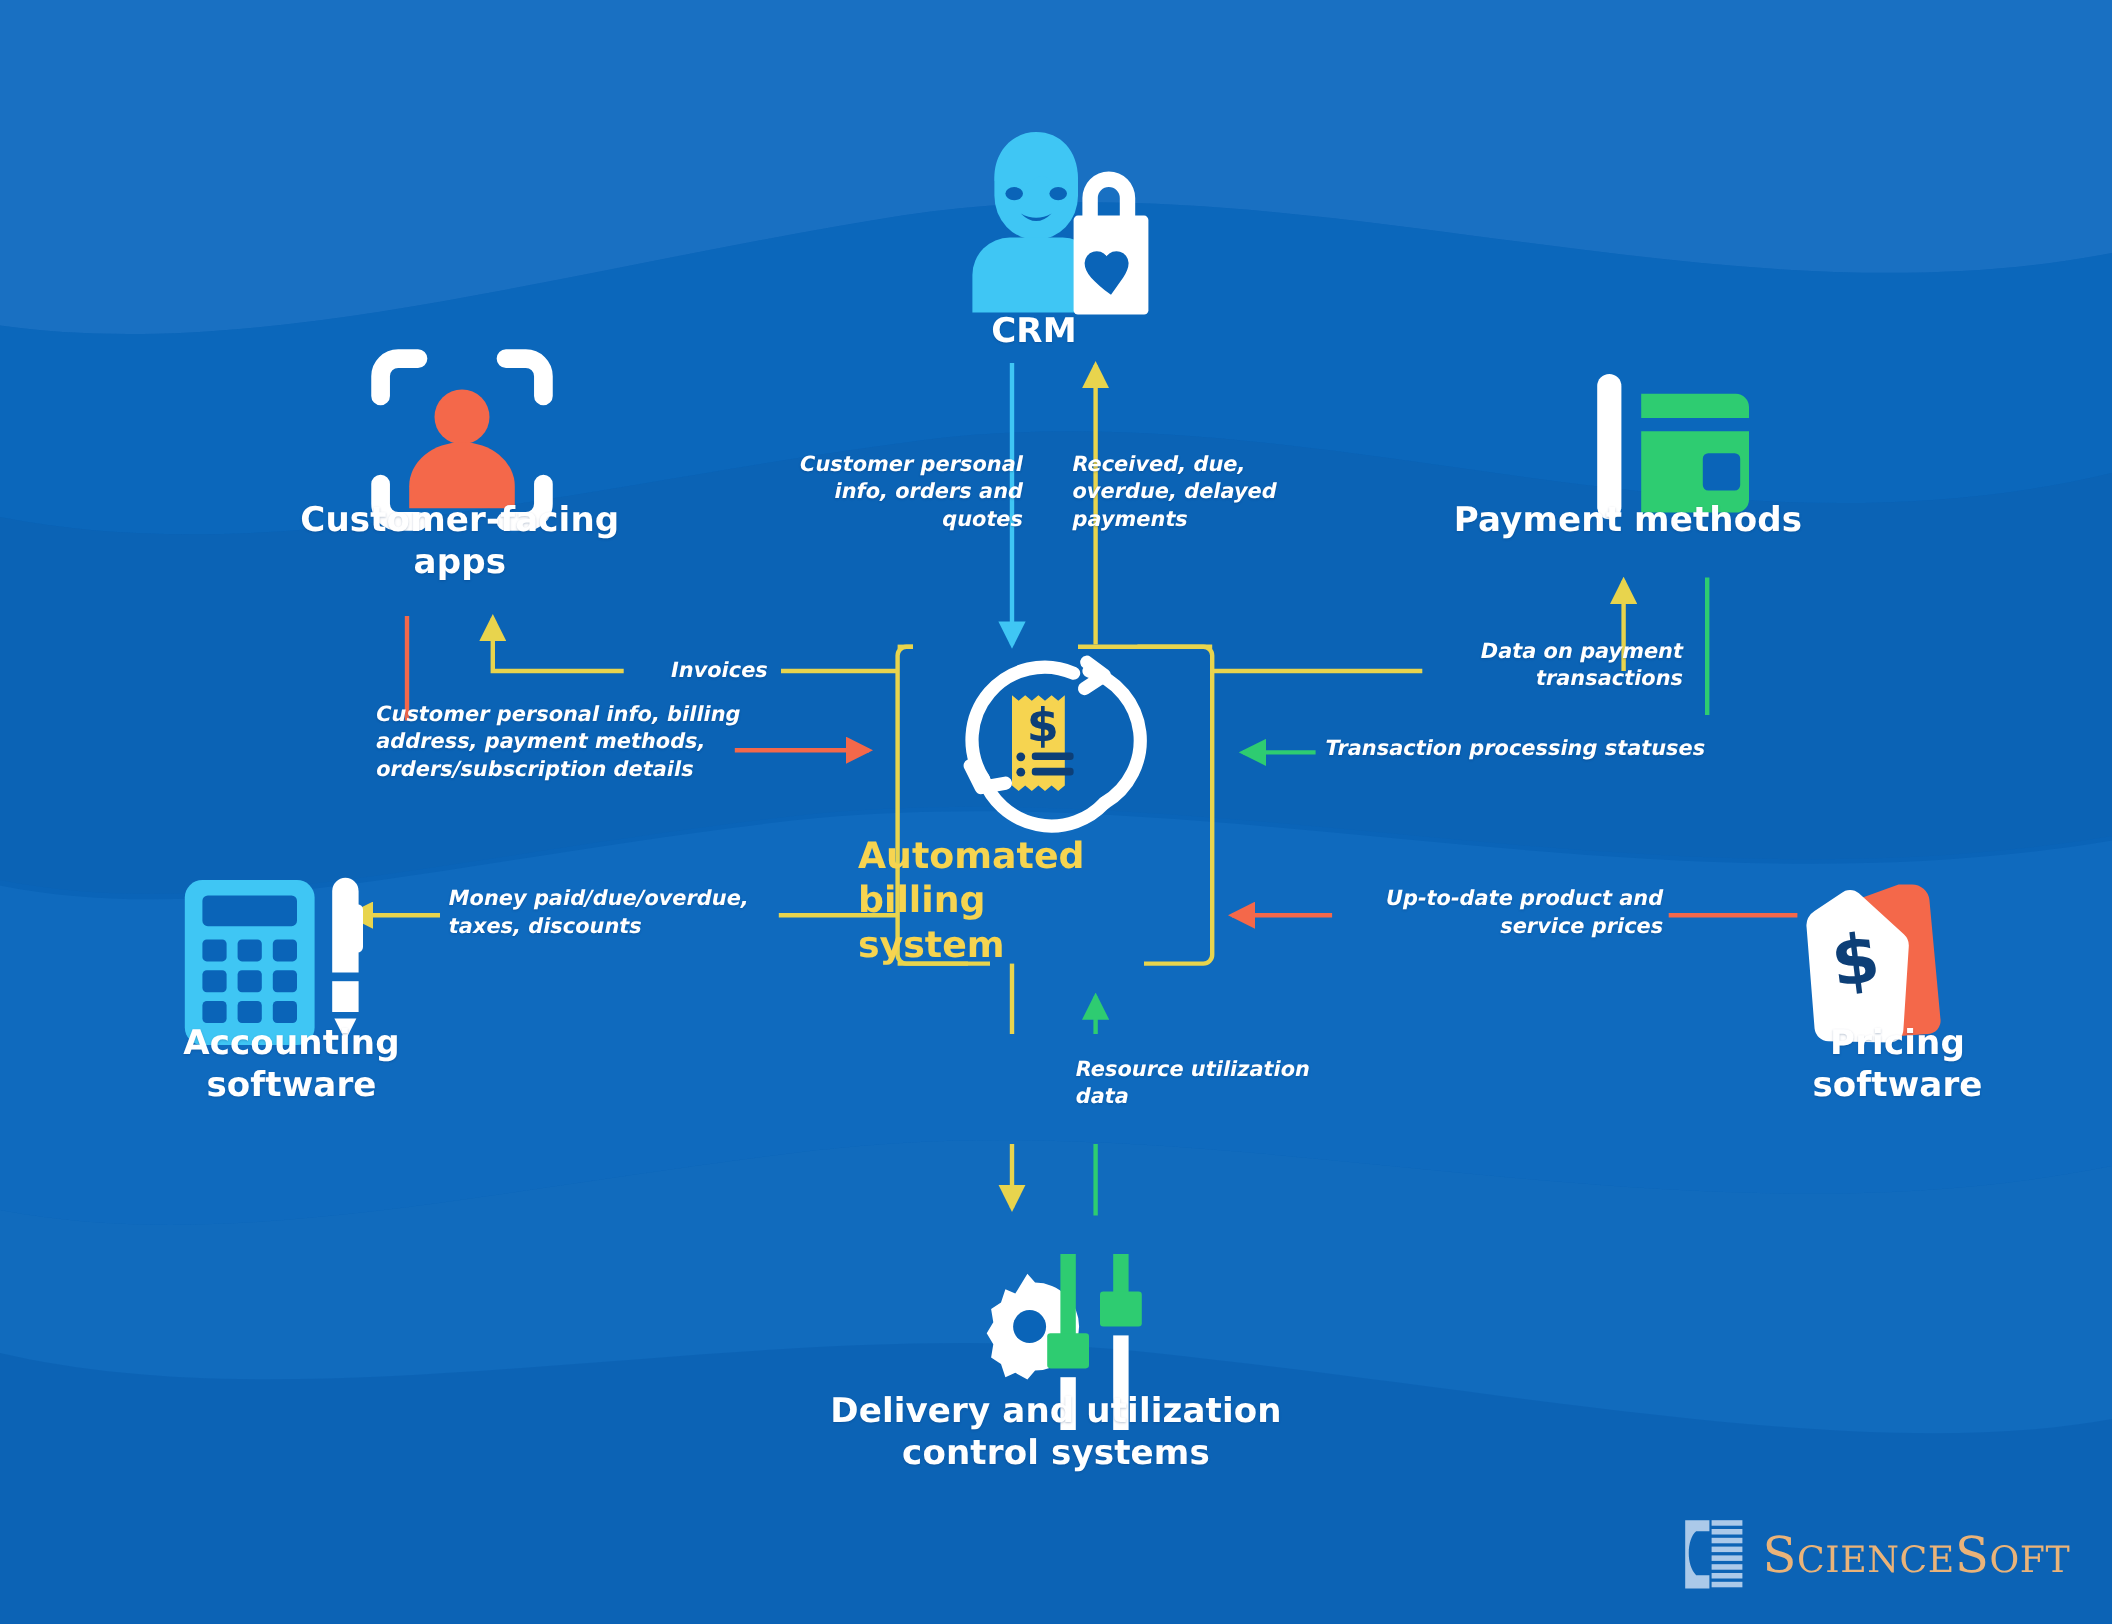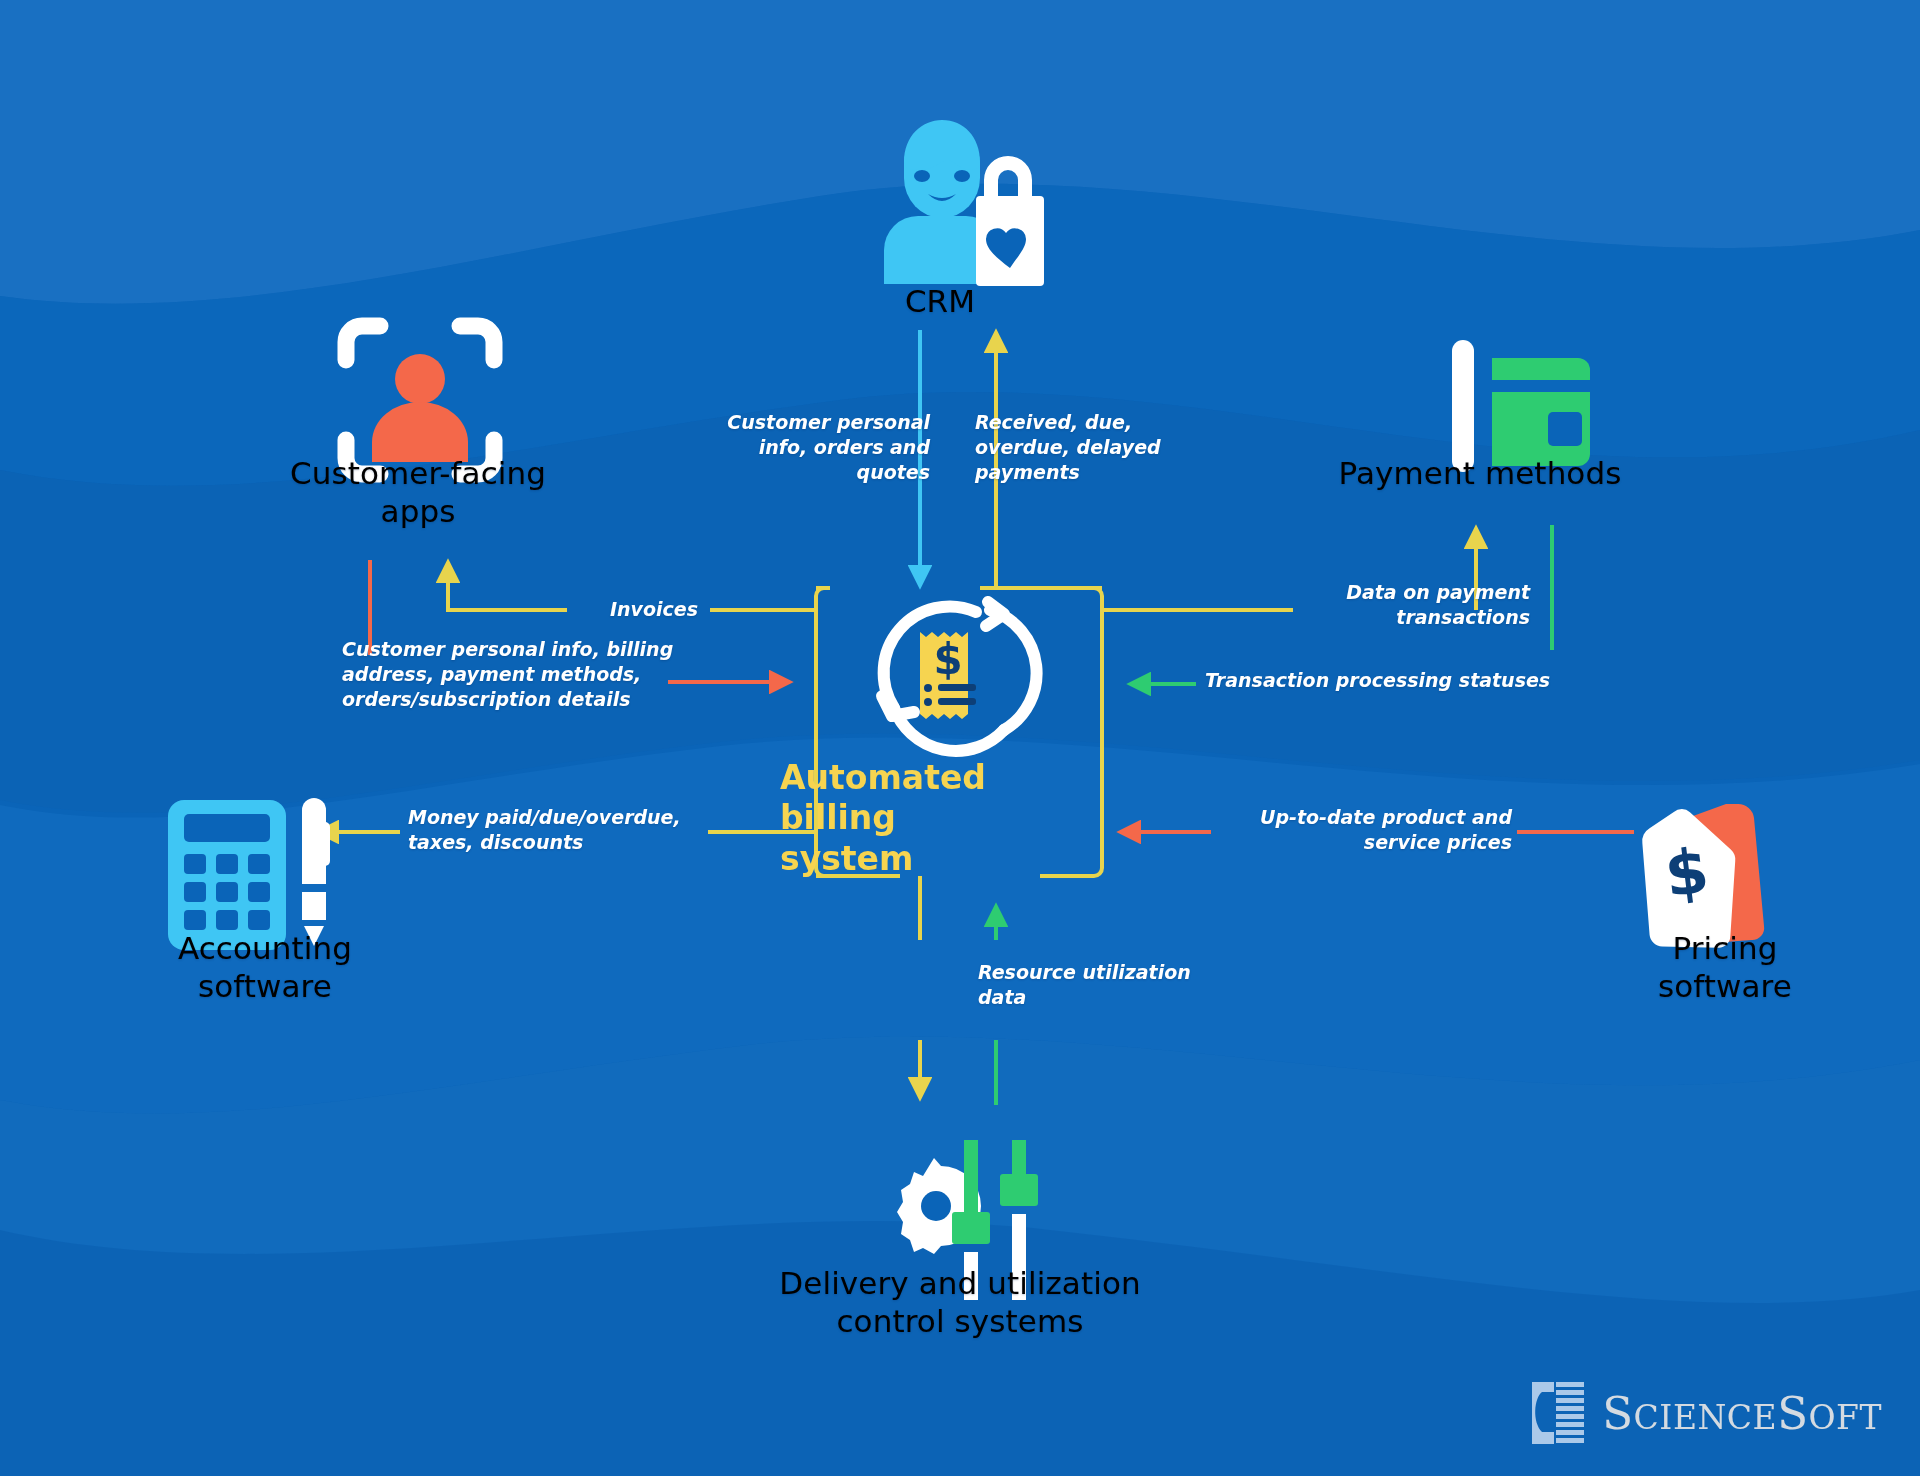--- a/index.html
+++ b/index.html
@@ -7,22 +7,22 @@
     width:1920px;height:1476px;overflow:hidden;
     background:#0a64b8;
     font-family:"DejaVu Sans","Liberation Sans",sans-serif;
     position:relative;
   }
   #stage{position:absolute;inset:0;width:1920px;height:1476px;}
   .bgsvg{position:absolute;inset:0;}
   .diagram{position:absolute;inset:0;}
   .node-label{
     position:absolute;
-    color:#000000;
-    font-weight:normal;
+    color:#ffffff;
+    font-weight:bold;
     font-size:31px;
     line-height:1.22;
     text-align:center;
     letter-spacing:0.1px;
     white-space:pre-line;
     text-shadow:0 1px 2px rgba(0,40,90,.25);
   }
   .edge-label{
     position:absolute;
     color:#ffffff;
@@ -41,21 +41,21 @@
     font-size:33px;
     line-height:1.22;
     white-space:pre-line;
   }
   .logo{
     position:absolute;right:38px;bottom:30px;
     display:flex;align-items:center;gap:14px;
     opacity:.92;
   }
   .logo-text{
-    color:#e5e5e5;
+    color:#fdba74;
     font-size:45px;
     font-family:"DejaVu Serif","Liberation Serif",serif;
     letter-spacing:.5px;
     line-height:1;
   }
   .logo-text .sm{font-size:33px;}
 </style>
 </head>
 <body>
 

